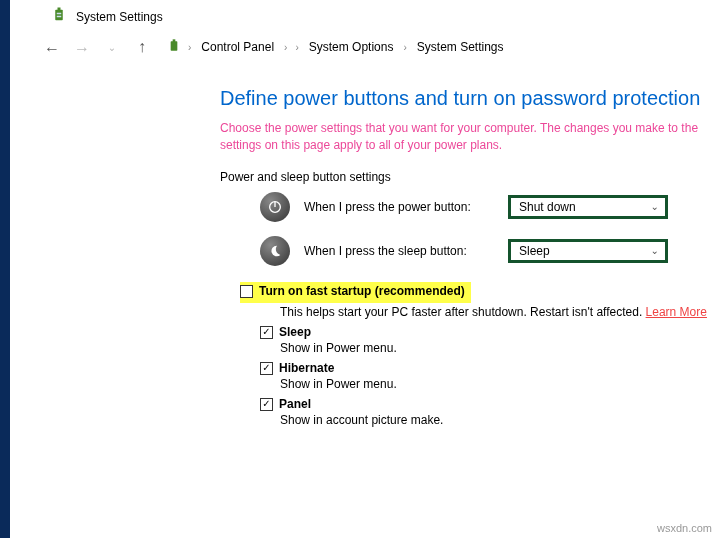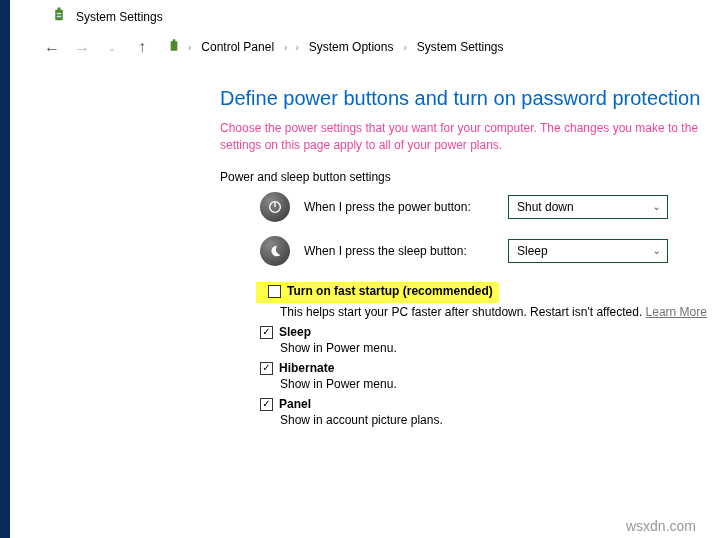--- a/index.html
+++ b/index.html
@@ -74,34 +74,34 @@
       width: 30px; height: 30px;
       border-radius: 50%;
       background: radial-gradient(circle at 35% 30%, #888, #333);
       display: flex; align-items: center; justify-content: center;
     }
     .round-icon svg { width: 16px; height: 16px; }
     .btn-label { width: 190px; }
     .dropdown {
       width: 160px;
       height: 24px;
-      border: 1px solid #14532d;
+      border: 3px solid #14532d;
       background: #fff;
       display: flex;
       align-items: center;
       justify-content: space-between;
       padding: 0 6px 0 8px;
     }
     .dropdown .chev { color: #555; font-size: 10px; }
     .shutdown-section { margin-top: 16px; }
     .highlight {
       background: #ffff4a;
       display: inline-block;
-      padding: 2px 6px 2px 12px;
-      margin-left: 36px;
+      padding: 2px 6px 2px 0;
+      margin-left: 20px;
     }
     .chk-row {
       display: flex;
       align-items: flex-start;
       gap: 6px;
       margin: 4px 0 0 40px;
     }
     .chk {
       width: 13px; height: 13px;
       border: 1px solid #333;
@@ -111,26 +111,26 @@
       justify-content: center;
       font-size: 10px;
       line-height: 1;
       margin-top: 1px;
     }
     .chk.checked::after { content: "✓"; }
     .chk-label { font-weight: 700; }
     .sub-text {
       margin: 2px 0 6px 60px;
     }
-    .learn-more { color: #737373; text-decoration: underline; cursor: pointer; }
+    .learn-more { color: #ef4444; text-decoration: underline; cursor: pointer; }
     .watermark {
       position: absolute;
-      bottom: 4px; right: 24px;
+      bottom: 4px; right: 8px;
       color: #999;
-      font-size: 14px;
+      font-size: 11px;
     }
   </style>
 </head>
 <body>
 
 <div class="left-stripe"></div>
 
 <div class="window-title">
   <span class="title-icon">
     <svg viewBox="0 0 24 24">
@@ -219,17 +219,17 @@
     <div class="chk-row">
       <span class="chk checked"></span>
       <span class="chk-label">Hibernate</span>
     </div>
     <div class="sub-text">Show in Power menu.</div>
 
     <div class="chk-row">
       <span class="chk checked"></span>
       <span class="chk-label">Panel</span>
     </div>
-    <div class="sub-text">Show in account picture plans.</div>
+    <div class="sub-text">Show in account picture make.</div>
   </div>
 </div>
 
 <div class="watermark">wsxdn.com</div>
 
 </body></html>

